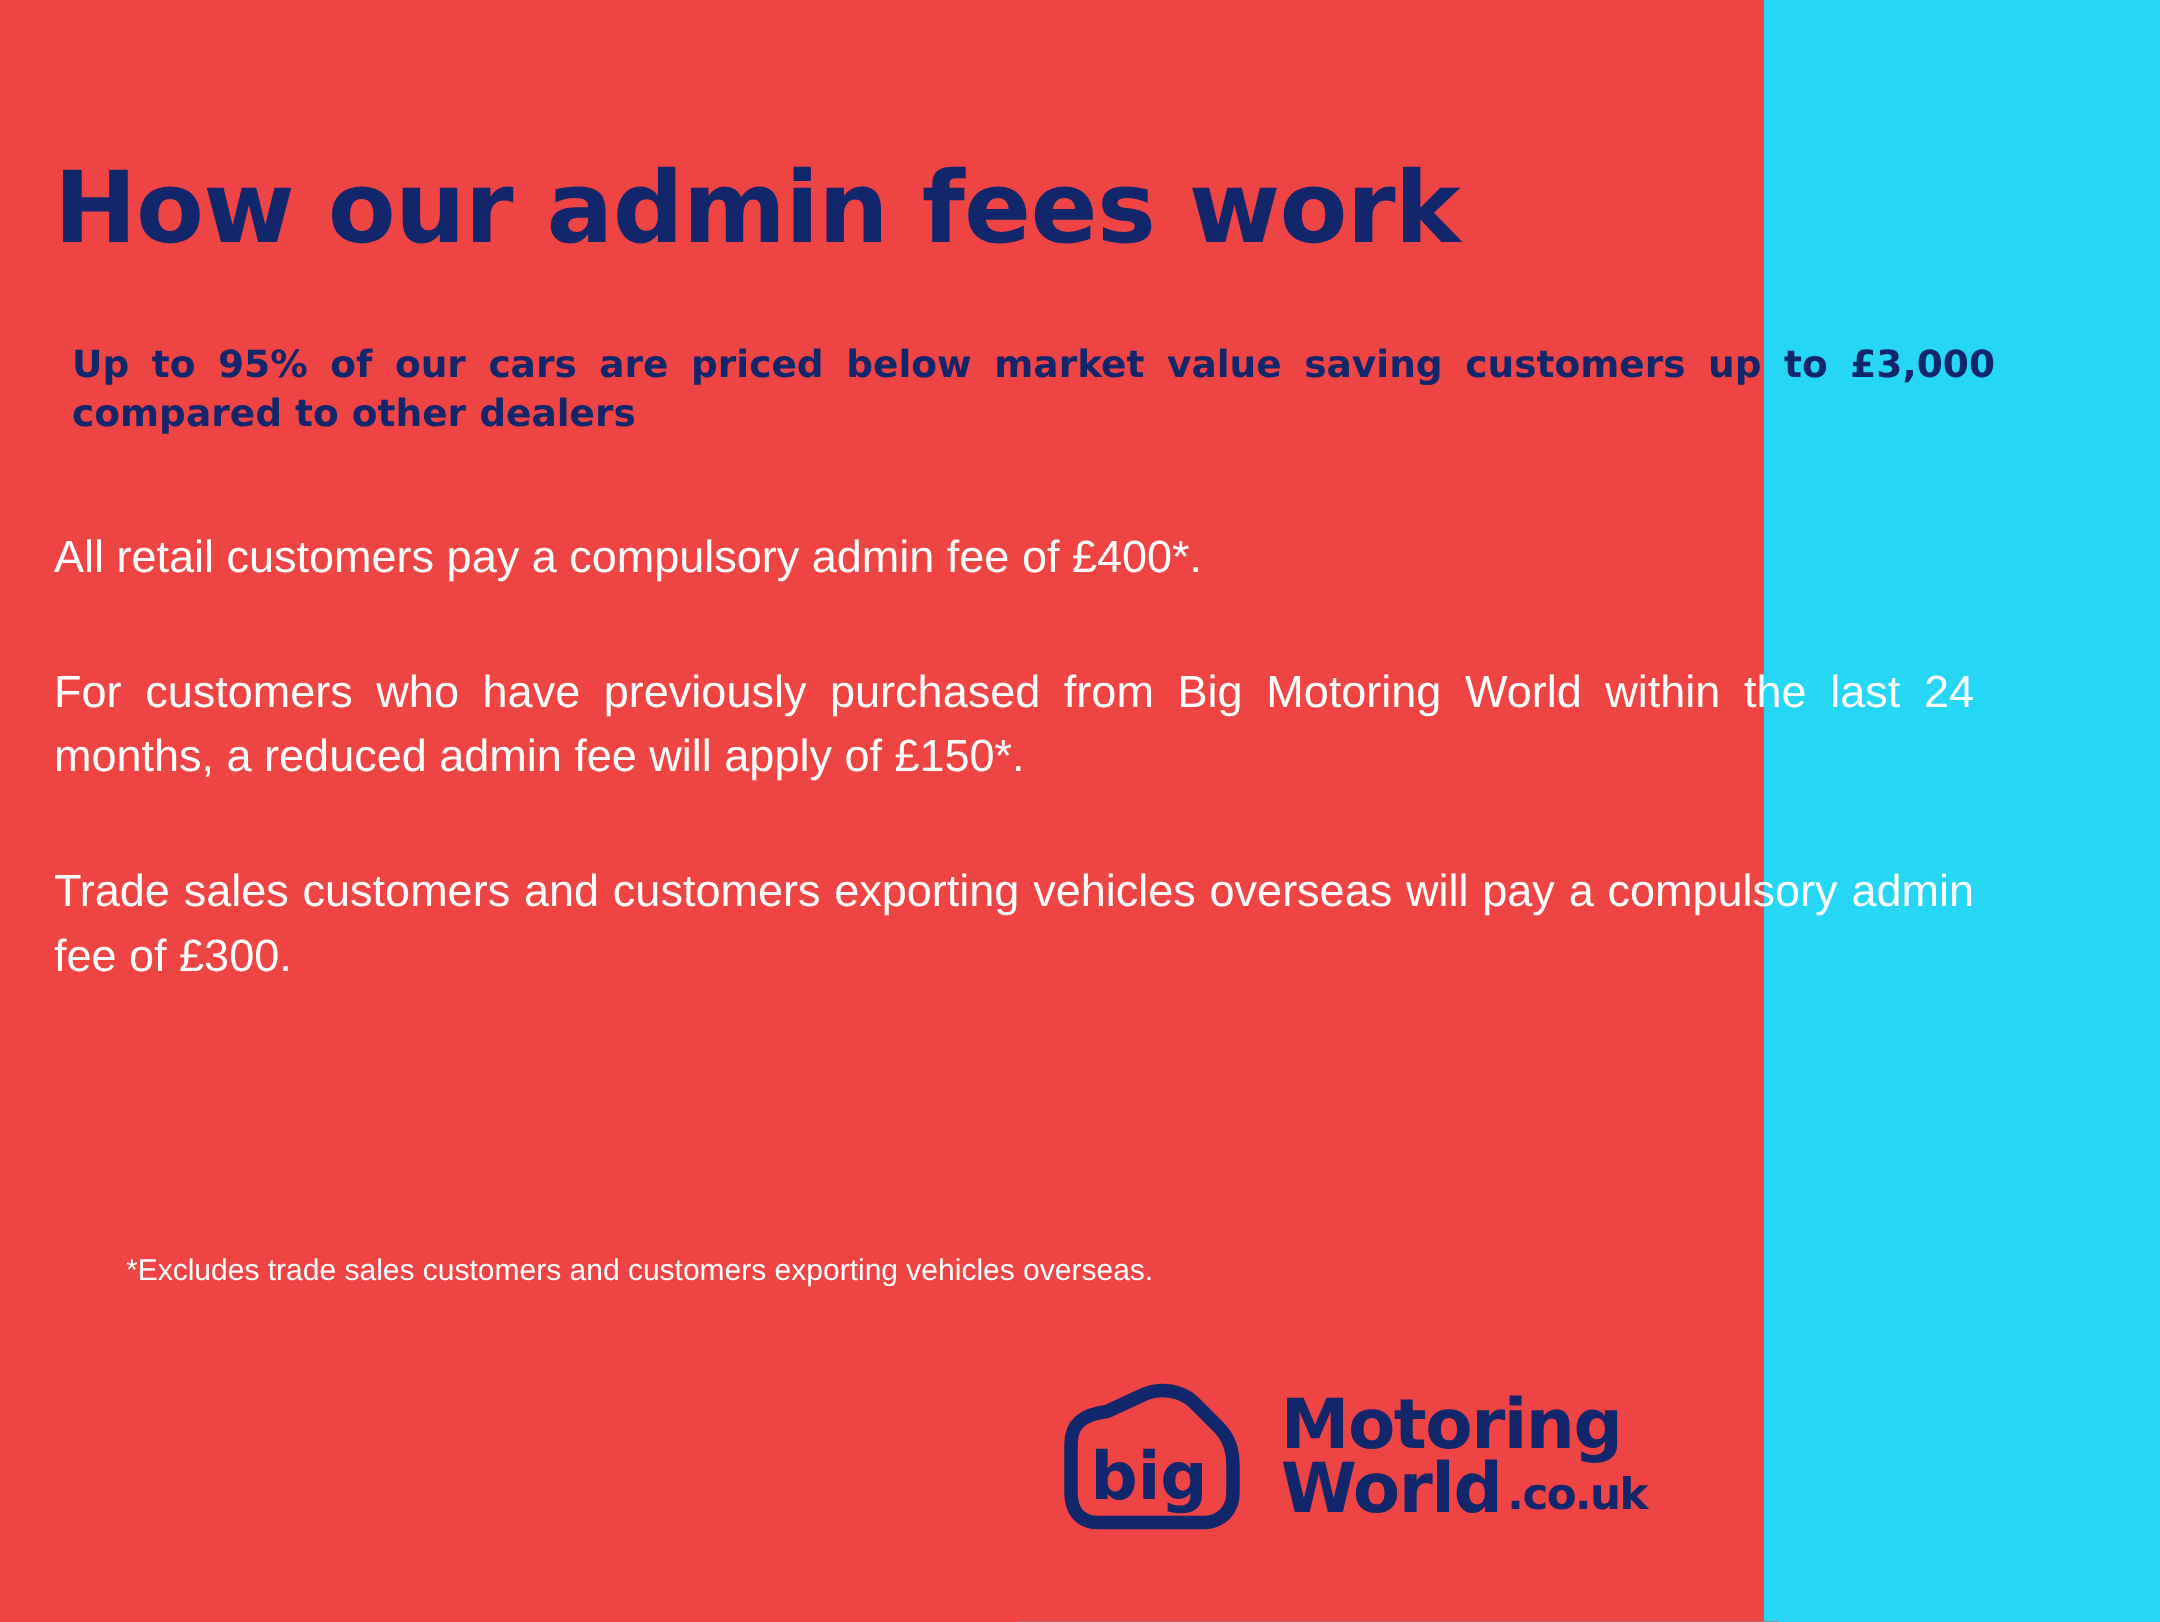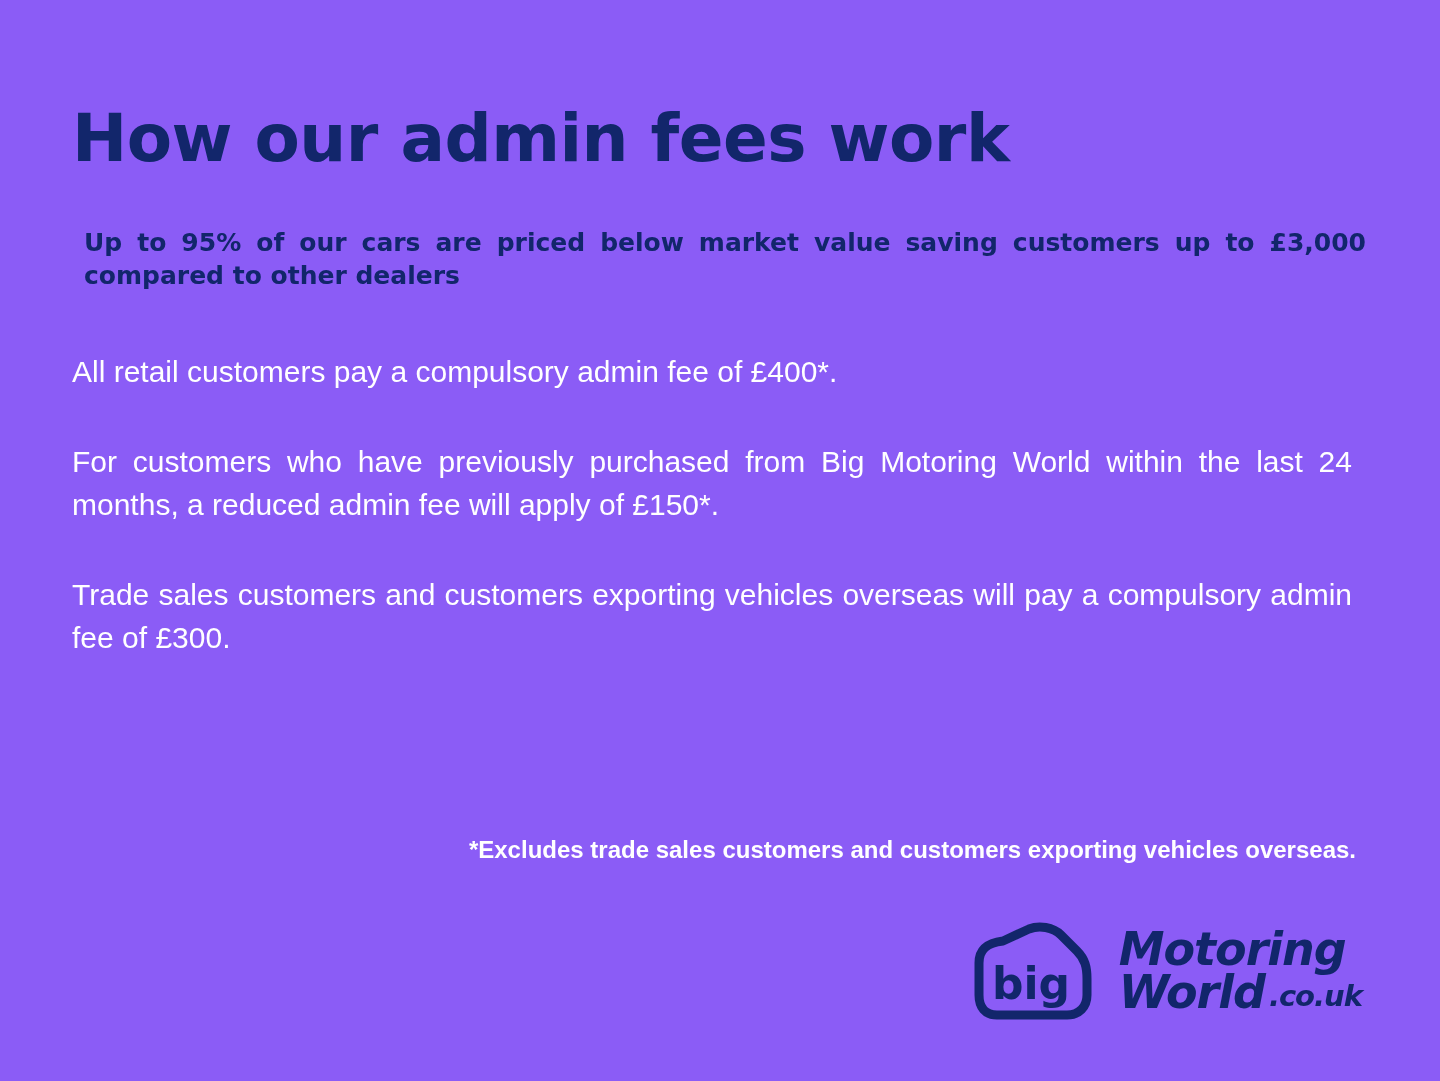--- a/index.html
+++ b/index.html
@@ -8,25 +8,25 @@
   }
   body {
     width: 1440px;
     height: 1081px;
     background: #25d7f4;
     font-family: "Liberation Sans", sans-serif;
     overflow: hidden;
   }
   .slide {
     position: relative;
-    width: 1440px;
+    width: 1176px;
     height: 1081px;
     box-sizing: border-box;
-    padding: 0 72px;
-    background: #8b5cf6;
+    padding: 0 36px;
+    background: #ef4444;
   }
   .title {
     margin: 0;
     padding-top: 106px;
     font-size: 66px;
     line-height: 1.0;
     font-weight: 800;
     letter-spacing: -0.5px;
     color: #12266b;
     font-family: "DejaVu Sans", sans-serif;
@@ -59,23 +59,22 @@
     font-family: "Liberation Sans", sans-serif;
   }
   .para:last-child {
     margin-bottom: 0;
   }
   .footnote {
     position: absolute;
     left: 84px;
     right: 84px;
     top: 836px;
-    text-align: right;
-    font-size: 24px;
-    font-weight: 700;
+    font-size: 20px;
+    font-weight: 400;
     color: #ffffff;
     font-family: "Liberation Sans", sans-serif;
   }
   .logo {
     position: absolute;
     right: 78px;
     bottom: 58px;
     display: flex;
     align-items: center;
     gap: 24px;
@@ -85,21 +84,20 @@
     width: 126px;
     height: 104px;
   }
   .logo-text {
     display: flex;
     flex-direction: column;
     line-height: 0.94;
     color: #12266b;
     font-family: "DejaVu Sans", sans-serif;
     font-weight: 800;
-    font-style: italic;
   }
   .logo-line1 {
     font-size: 46px;
     letter-spacing: -1px;
   }
   .logo-line2 {
     font-size: 46px;
     letter-spacing: -1px;
     display: flex;
     align-items: flex-end;

